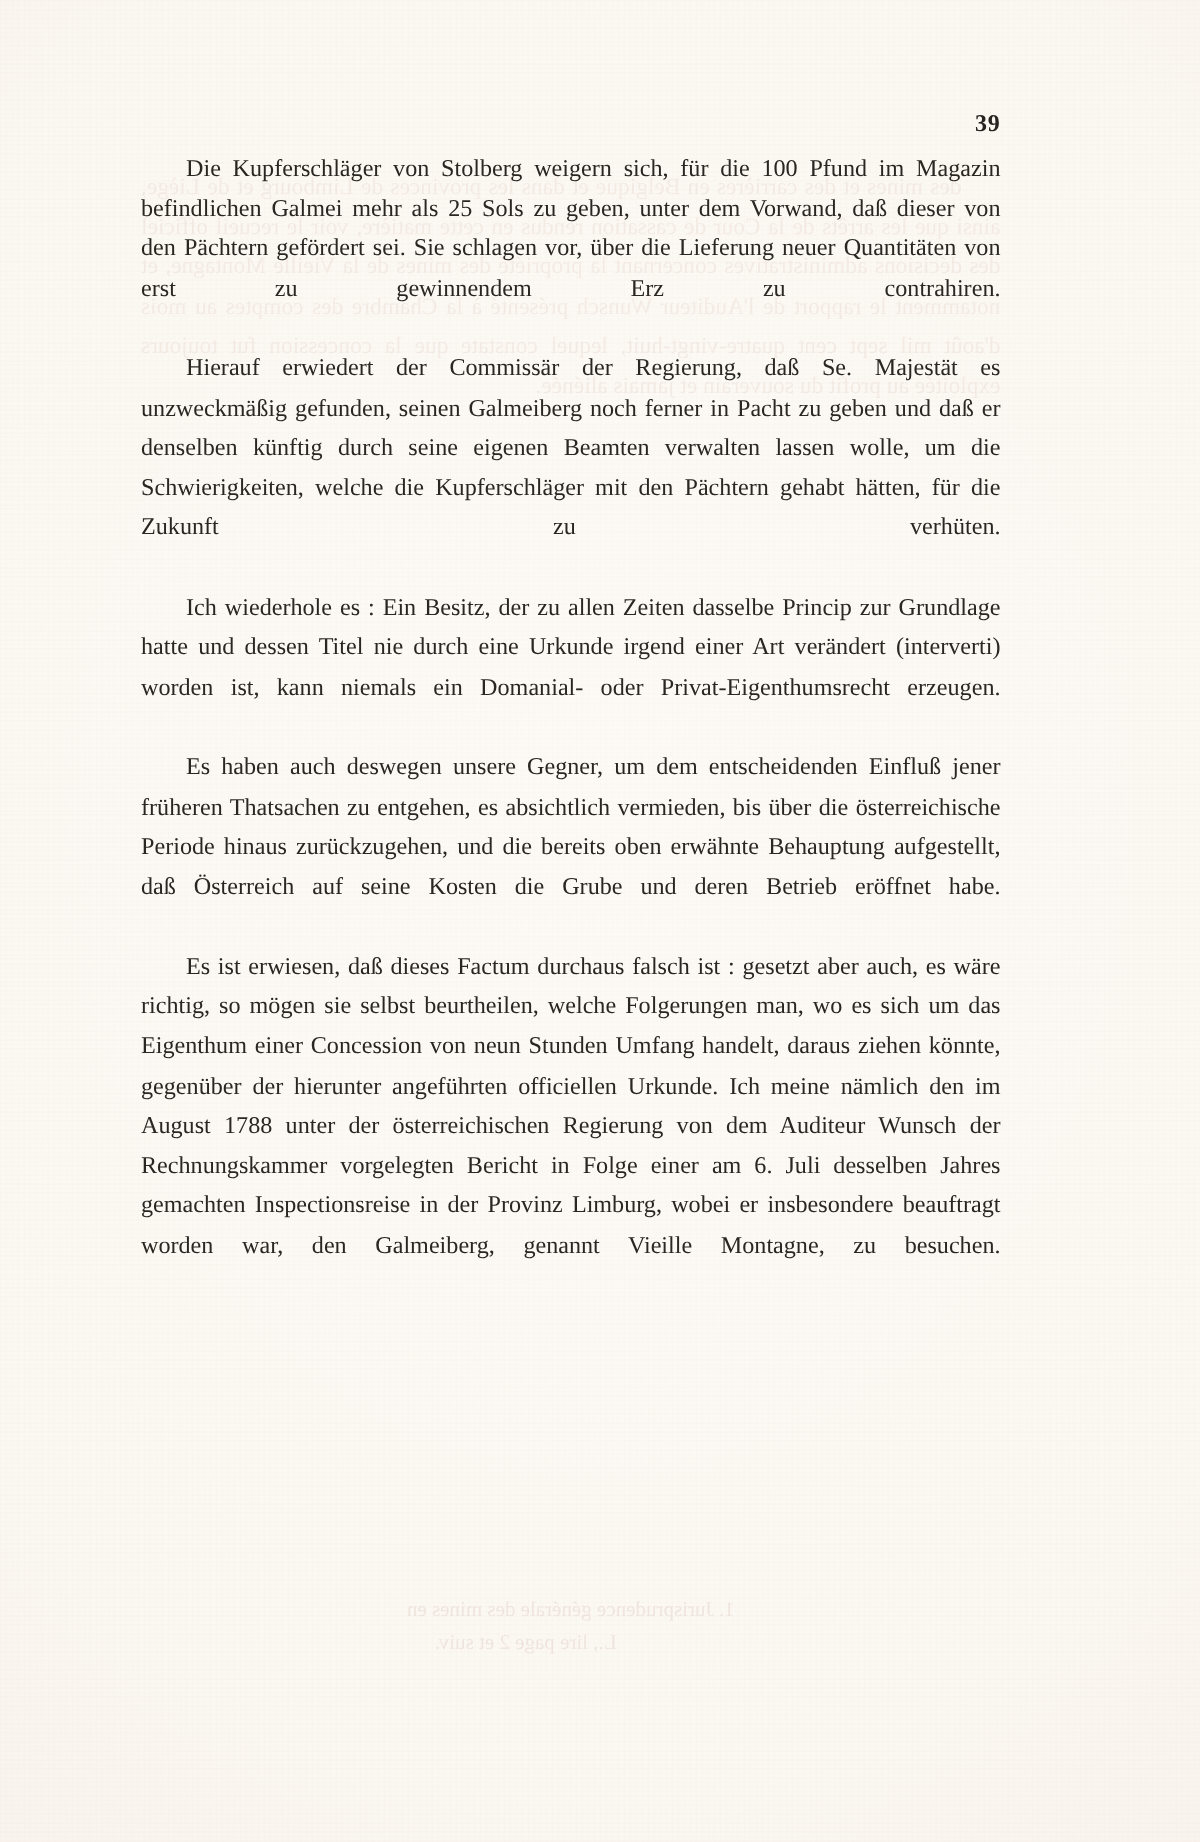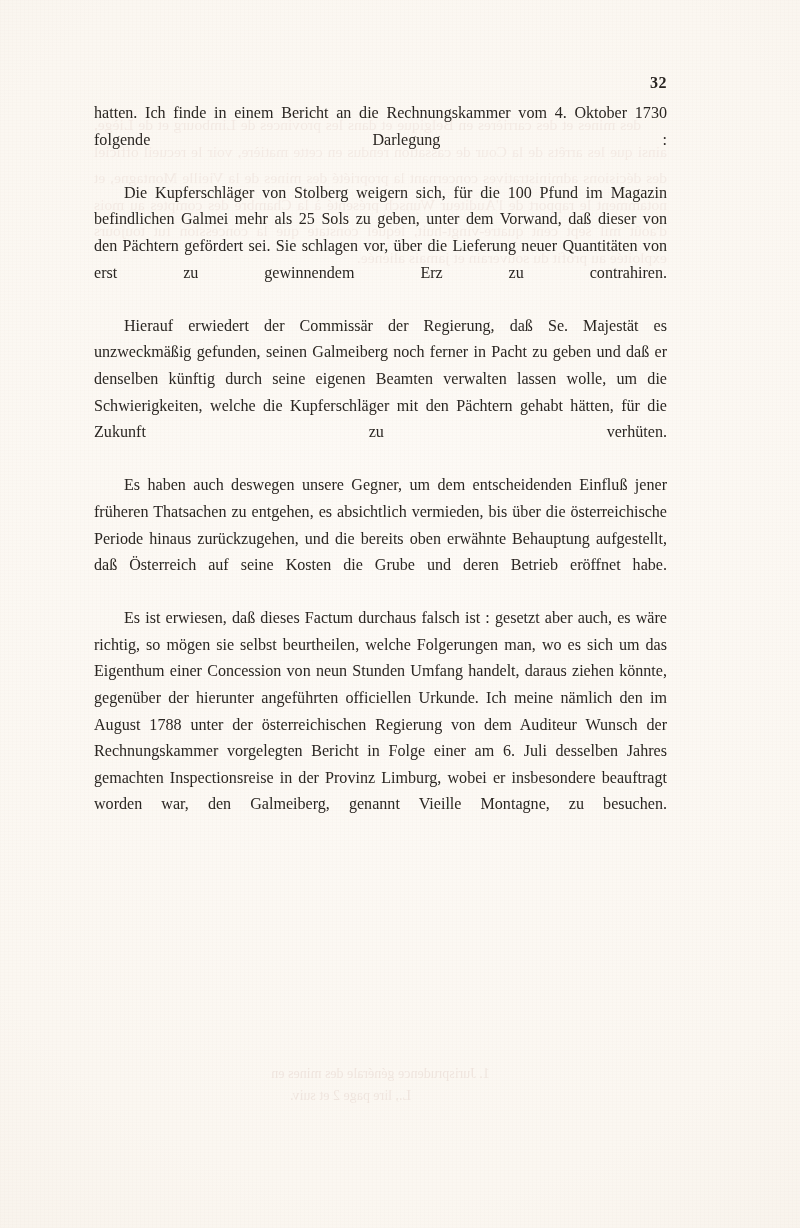--- a/index.html
+++ b/index.html
@@ -118,26 +118,26 @@
 <body style="background: rgb(251, 247, 241);">
 
 <div class="paper"></div>
 
 <div class="showthrough showthrough-body">
   <p>des mines et des carrières en Belgique et dans les provinces de Limbourg et de Liège, ainsi que les arrêts de la Cour de cassation rendus en cette matière, voir le recueil officiel des décisions administratives concernant la propriété des mines de la Vieille Montagne, et notamment le rapport de l'Auditeur Wunsch présenté à la Chambre des comptes au mois d'août mil sept cent quatre-vingt-huit, lequel constate que la concession fut toujours exploitée au profit du souverain et jamais aliénée.</p>
 </div>
 
 <div class="paper-noise"></div>
 
-<div class="folio">32</div>
+<div class="folio">39</div>
 
 <div class="textblock" style="color: rgb(42, 38, 34);">
-  <p class="no-indent">hatten. Ich finde in einem Bericht an die Rechnungskammer vom 4. Oktober 1730 folgende Darlegung :</p>
   <p>Die Kupferschläger von Stolberg weigern sich, für die 100 Pfund im Magazin befindlichen Galmei mehr als 25 Sols zu geben, unter dem Vorwand, daß dieser von den Pächtern gefördert sei. Sie schlagen vor, über die Lieferung neuer Quantitäten von erst zu gewinnendem Erz zu contrahiren.</p>
   <p>Hierauf erwiedert der Commissär der Regierung, daß Se. Majestät es unzweckmäßig gefunden, seinen Galmeiberg noch ferner in Pacht zu geben und daß er denselben künftig durch seine eigenen Beamten verwalten lassen wolle, um die Schwierigkeiten, welche die Kupferschläger mit den Pächtern gehabt hätten, für die Zukunft zu verhüten.</p>
+  <p>Ich wiederhole es : Ein Besitz, der zu allen Zeiten dasselbe Princip zur Grundlage hatte und dessen Titel nie durch eine Urkunde irgend einer Art verändert (interverti) worden ist, kann niemals ein Domanial- oder Privat-Eigenthumsrecht erzeugen.</p>
   <p>Es haben auch deswegen unsere Gegner, um dem entscheidenden Einfluß jener früheren Thatsachen zu entgehen, es absichtlich vermieden, bis über die österreichische Periode hinaus zurückzugehen, und die bereits oben erwähnte Behauptung aufgestellt, daß Österreich auf seine Kosten die Grube und deren Betrieb eröffnet habe.</p>
   <p>Es ist erwiesen, daß dieses Factum durchaus falsch ist : gesetzt aber auch, es wäre richtig, so mögen sie selbst beurtheilen, welche Folgerungen man, wo es sich um das Eigenthum einer Concession von neun Stunden Umfang handelt, daraus ziehen könnte, gegenüber der hierunter angeführten officiellen Urkunde. Ich meine nämlich den im August 1788 unter der österreichischen Regierung von dem Auditeur Wunsch der Rechnungskammer vorgelegten Bericht in Folge einer am 6. Juli desselben Jahres gemachten Inspectionsreise in der Provinz Limburg, wobei er insbesondere beauftragt worden war, den Galmeiberg, genannt Vieille Montagne, zu besuchen.</p>
 </div>
 
 <div class="showthrough showthrough-foot">
   <div class="st-line1">1. Jurisprudence générale des mines en</div>
   <div class="st-line2">L., lire page 2 et suiv.</div>
 </div>
 
 </body></html>

